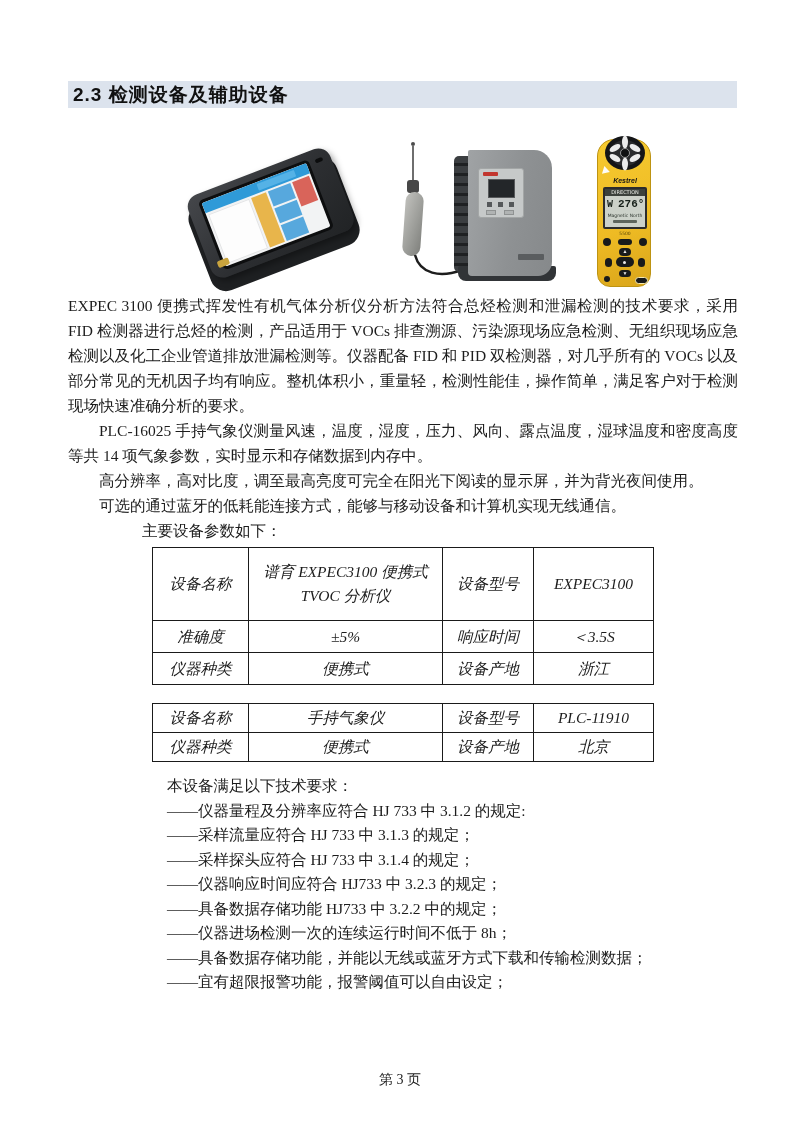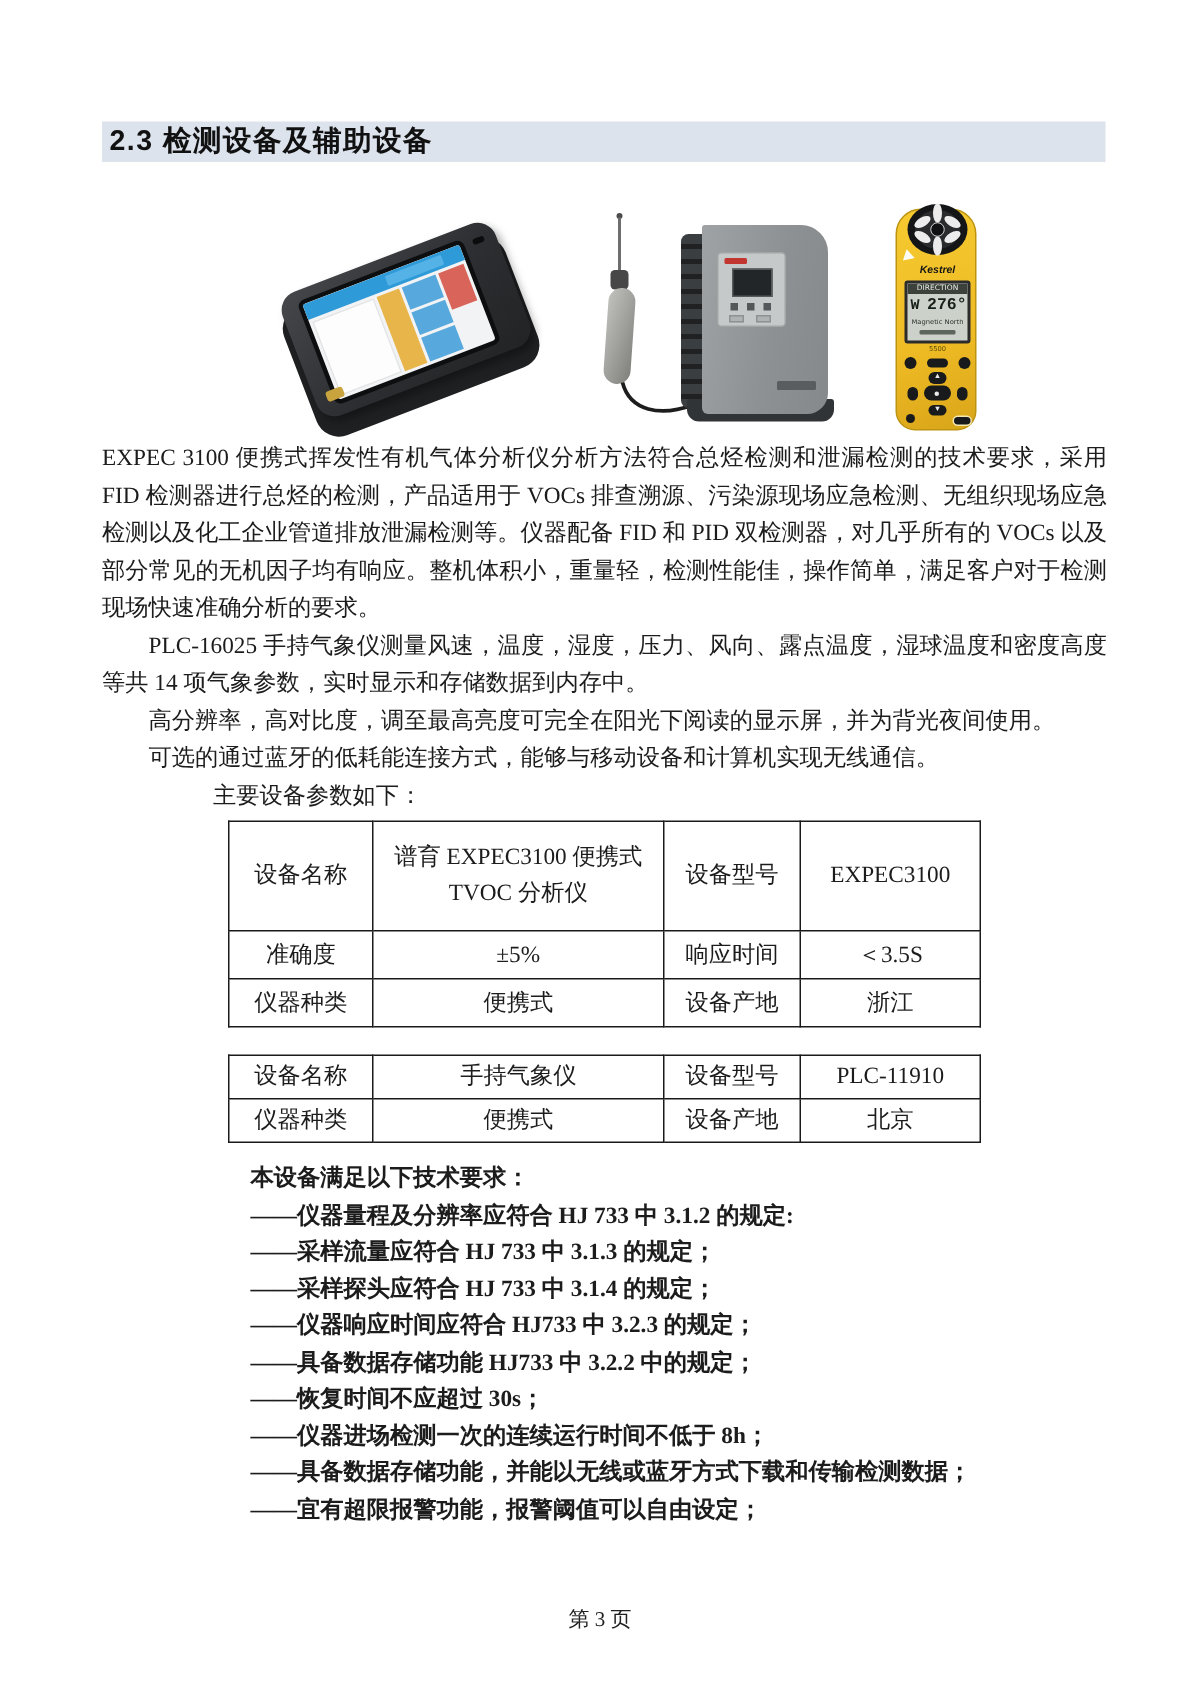--- a/index.html
+++ b/index.html
@@ -90,31 +90,31 @@
   .ks-b-br{left:40px;top:142px;width:13px;height:7px;border-radius:4px;border:1px solid #f6e9b0;}
   .ks-arrow{color:#e9e9e9;font-size:5px;line-height:8px;width:100%;text-align:center;position:absolute;left:0;top:0;}
   .ks-dot{left:7px;top:3.5px;width:3px;height:3px;background:#e9e9e9;border-radius:50%;}
   
   .content{position:absolute;left:68px;top:293px;width:670px;font-size:15.5px;line-height:25px;text-align:justify;}
   .content p{margin:0;}
   .indent{text-indent:2em;}
   .params-line{margin-left:74px !important;text-align:left;}
   
   table.spec{border-collapse:collapse;margin-left:84px;width:501px;table-layout:fixed;
-    font-size:15.5px;text-align:center;color:#1c1c1c;}
+    font-size:15.5px;text-align:center;color:#1c1c1c;font-style:italic;}
   table.spec td{border:1px solid #1a1a1a;padding:1px 4px;vertical-align:middle;line-height:24px;}
   table.t1{margin-top:4px;}
   table.t1 tr.tall td{height:70px;}
   table.t1 tr.short td{height:29px;}
   table.t2{margin-top:18px;}
   table.t2 td{height:26px;}
   col.c1{width:96px;} col.c2{width:194px;} col.c3{width:91px;} col.c4{width:120px;}
   
   .reqs{margin-left:99px;margin-top:12px;text-align:left;line-height:24.5px;}
-  .reqs div{margin:0;font-weight:bold;}
+  .reqs div{margin:0;}
   
   .footer{position:absolute;left:0;top:1071px;width:800px;text-align:center;font-size:14px;color:#222;}
 </style>
 </head>
 <body>
 
 <div class="heading">2.3 检测设备及辅助设备</div>
 
 <div class="fig fig-handheld">
   <div class="hh-rot">
@@ -263,20 +263,19 @@
   </tbody>
     </table>
 
   <div class="reqs">
     <div>本设备满足以下技术要求：</div>
     <div>——仪器量程及分辨率应符合 HJ 733 中 3.1.2 的规定:</div>
     <div>——采样流量应符合 HJ 733 中 3.1.3 的规定；</div>
     <div>——采样探头应符合 HJ 733 中 3.1.4 的规定；</div>
     <div>——仪器响应时间应符合 HJ733 中 3.2.3 的规定；</div>
     <div>——具备数据存储功能 HJ733 中 3.2.2 中的规定；</div>
-    <div>——恢复时间不应超过 30s；</div>
     <div>——仪器进场检测一次的连续运行时间不低于 8h；</div>
     <div>——具备数据存储功能，并能以无线或蓝牙方式下载和传输检测数据；</div>
     <div>——宜有超限报警功能，报警阈值可以自由设定；</div>
   </div>
 </div>
 
 <div class="footer">第 3 页</div>
 
 </body></html>

